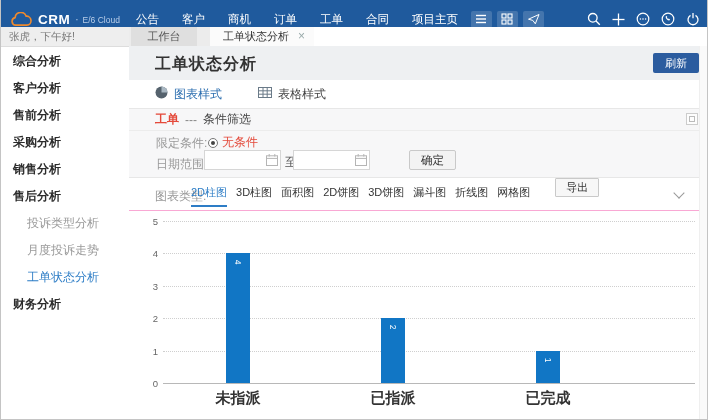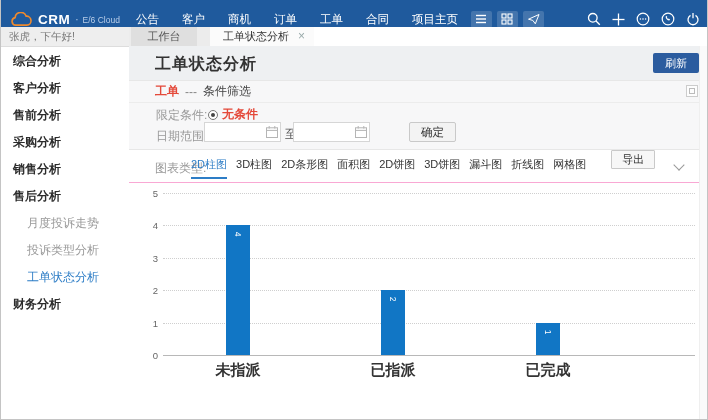--- a/index.html
+++ b/index.html
@@ -51,21 +51,21 @@
   .filter-head{height:21px;border-bottom:1px solid #ececec;padding-left:26px;display:flex;align-items:center;gap:6px;font-size:12px;}
   .f-entity{color:#e4493a;font-weight:700;}
   .f-sep{color:#888;}
   .f-title{color:#444;}
   .collapse-box{position:absolute;right:9px;top:4px;width:12px;height:12px;border:1px solid #ccc;background:#fdfdfd;box-sizing:border-box;cursor:pointer;}
   .collapse-box::after{content:"";position:absolute;left:2px;top:2px;width:4px;height:4px;border:1px solid #bbb;}
   .f-label{position:absolute;font-size:12px;color:#999;}
   .radio-row{position:absolute;left:79px;top:25px;display:flex;align-items:center;gap:4px;cursor:pointer;}
   .radio{width:10px;height:10px;border:1px solid #777;border-radius:50%;position:relative;background:#fff;box-sizing:border-box;}
   .radio::after{content:"";position:absolute;left:2px;top:2px;width:4px;height:4px;background:#444;border-radius:50%;}
-  .radio-label{font-size:12px;color:#e4493a;font-weight:700;}
+  .radio-label{font-size:12px;color:#e4493a;font-weight:400;}
   .date-wrap{position:absolute;top:41px;width:77px;height:20px;}
   .date-wrap input{width:100%;height:100%;box-sizing:border-box;border:1px solid #d6d6d6;background:#fff;font-size:11px;padding:0 17px 0 4px;color:#333;outline:none;}
   .date-wrap svg{position:absolute;right:3px;top:4px;cursor:pointer;}
   .to-label{position:absolute;left:156px;top:45px;font-size:12px;color:#555;}
   .confirm-btn{position:absolute;left:280px;top:41px;width:47px;height:20px;background:#f3f3f3;border:1px solid #c9c9c9;
                font-size:11.5px;color:#333;text-align:center;line-height:18px;box-sizing:border-box;border-radius:2px;cursor:pointer;}
 
   .charttyperow{height:32px;border-bottom:1px solid #f9a8d4;position:relative;background:#fff;}
   .ct-label{position:absolute;left:26px;top:10px;font-size:12px;color:#999;}
   .ct-tabs{position:absolute;left:62px;top:0;height:32px;display:flex;gap:9px;align-items:flex-start;}
@@ -179,22 +179,22 @@
 
   <div class="sidebar">
     <div class="greeting">张虎，下午好!</div>
     <div class="menu">
       <div class="menu-item main">综合分析</div>
       <div class="menu-item main">客户分析</div>
       <div class="menu-item main">售前分析</div>
       <div class="menu-item main">采购分析</div>
       <div class="menu-item main">销售分析</div>
       <div class="menu-item main">售后分析</div>
+      <div class="menu-item sub">投诉类型分析</div>
       <div class="menu-item sub">月度投诉走势</div>
-      <div class="menu-item sub">投诉类型分析</div>
       <div class="menu-item sub active">工单状态分析</div>
       <div class="menu-item main">财务分析</div>
     </div>
   </div>
 
   <div class="content">
 
     <div class="tabstrip">
       <div class="tab inactive">工作台</div>
       <div class="tab active">
@@ -202,20 +202,45 @@
         <span class="tab-close">×</span>
       </div>
       <div class="strip-rest"></div>
     </div>
 
     <div class="titlebar">
       <div class="page-title">工单状态分析</div>
       <div class="refresh-btn">刷新</div>
     </div>
 
+    <div class="togglerow">
+      <div class="toggle chart">
+        <span>
+          <svg width="13" height="13" viewBox="0 0 13 13">
+              <circle cx="6.5" cy="6.5" r="6" fill="#55626d"></circle>
+              <path d="M6.5 6.5 L6.5 .5 A6 6 0 0 1 12.5 6.5 Z" fill="#a9b7c2"></path>
+            </svg>
+        </span>
+        <span>图表样式</span>
+      </div>
+      <div class="toggle table">
+        <span>
+          <svg width="14" height="11" viewBox="0 0 14 11">
+              <g fill="none" stroke="#6a7a88" stroke-width="1">
+                <rect x=".5" y=".5" width="13" height="10"></rect>
+                <line x1=".5" y1="3.8" x2="13.5" y2="3.8"></line>
+                <line x1=".5" y1="7.2" x2="13.5" y2="7.2"></line>
+                <line x1="5" y1=".5" x2="5" y2="10.5"></line>
+                <line x1="9.2" y1=".5" x2="9.2" y2="10.5"></line>
+              </g>
+            </svg>
+        </span>
+        <span>表格样式</span>
+      </div>
+    </div>
 
     <div class="filterpanel">
       <div class="filter-head">
         <span class="f-entity">工单</span>
         <span class="f-sep">---</span>
         <span class="f-title">条件筛选</span>
       </div>
       <div class="collapse-box"></div>
 
       <span class="f-label" style="left:27px;top:26px;">限定条件:</span>
@@ -249,21 +274,20 @@
           </svg>
       </div>
       <div class="confirm-btn">确定</div>
     </div>
 
     <div class="charttyperow">
       <span class="ct-label">图表类型:</span>
       <div class="ct-tabs">
         <span class="ct-tab active">2D柱图</span>
         <span class="ct-tab">3D柱图</span>
-        <span class="ct-tab">2D条形图</span>
         <span class="ct-tab">面积图</span>
         <span class="ct-tab">2D饼图</span>
         <span class="ct-tab">3D饼图</span>
         <span class="ct-tab">漏斗图</span>
         <span class="ct-tab">折线图</span>
         <span class="ct-tab">网格图</span>
         <span class="export-btn">导出</span>
       </div>
       <span class="ct-chevron"></span>
     </div>

